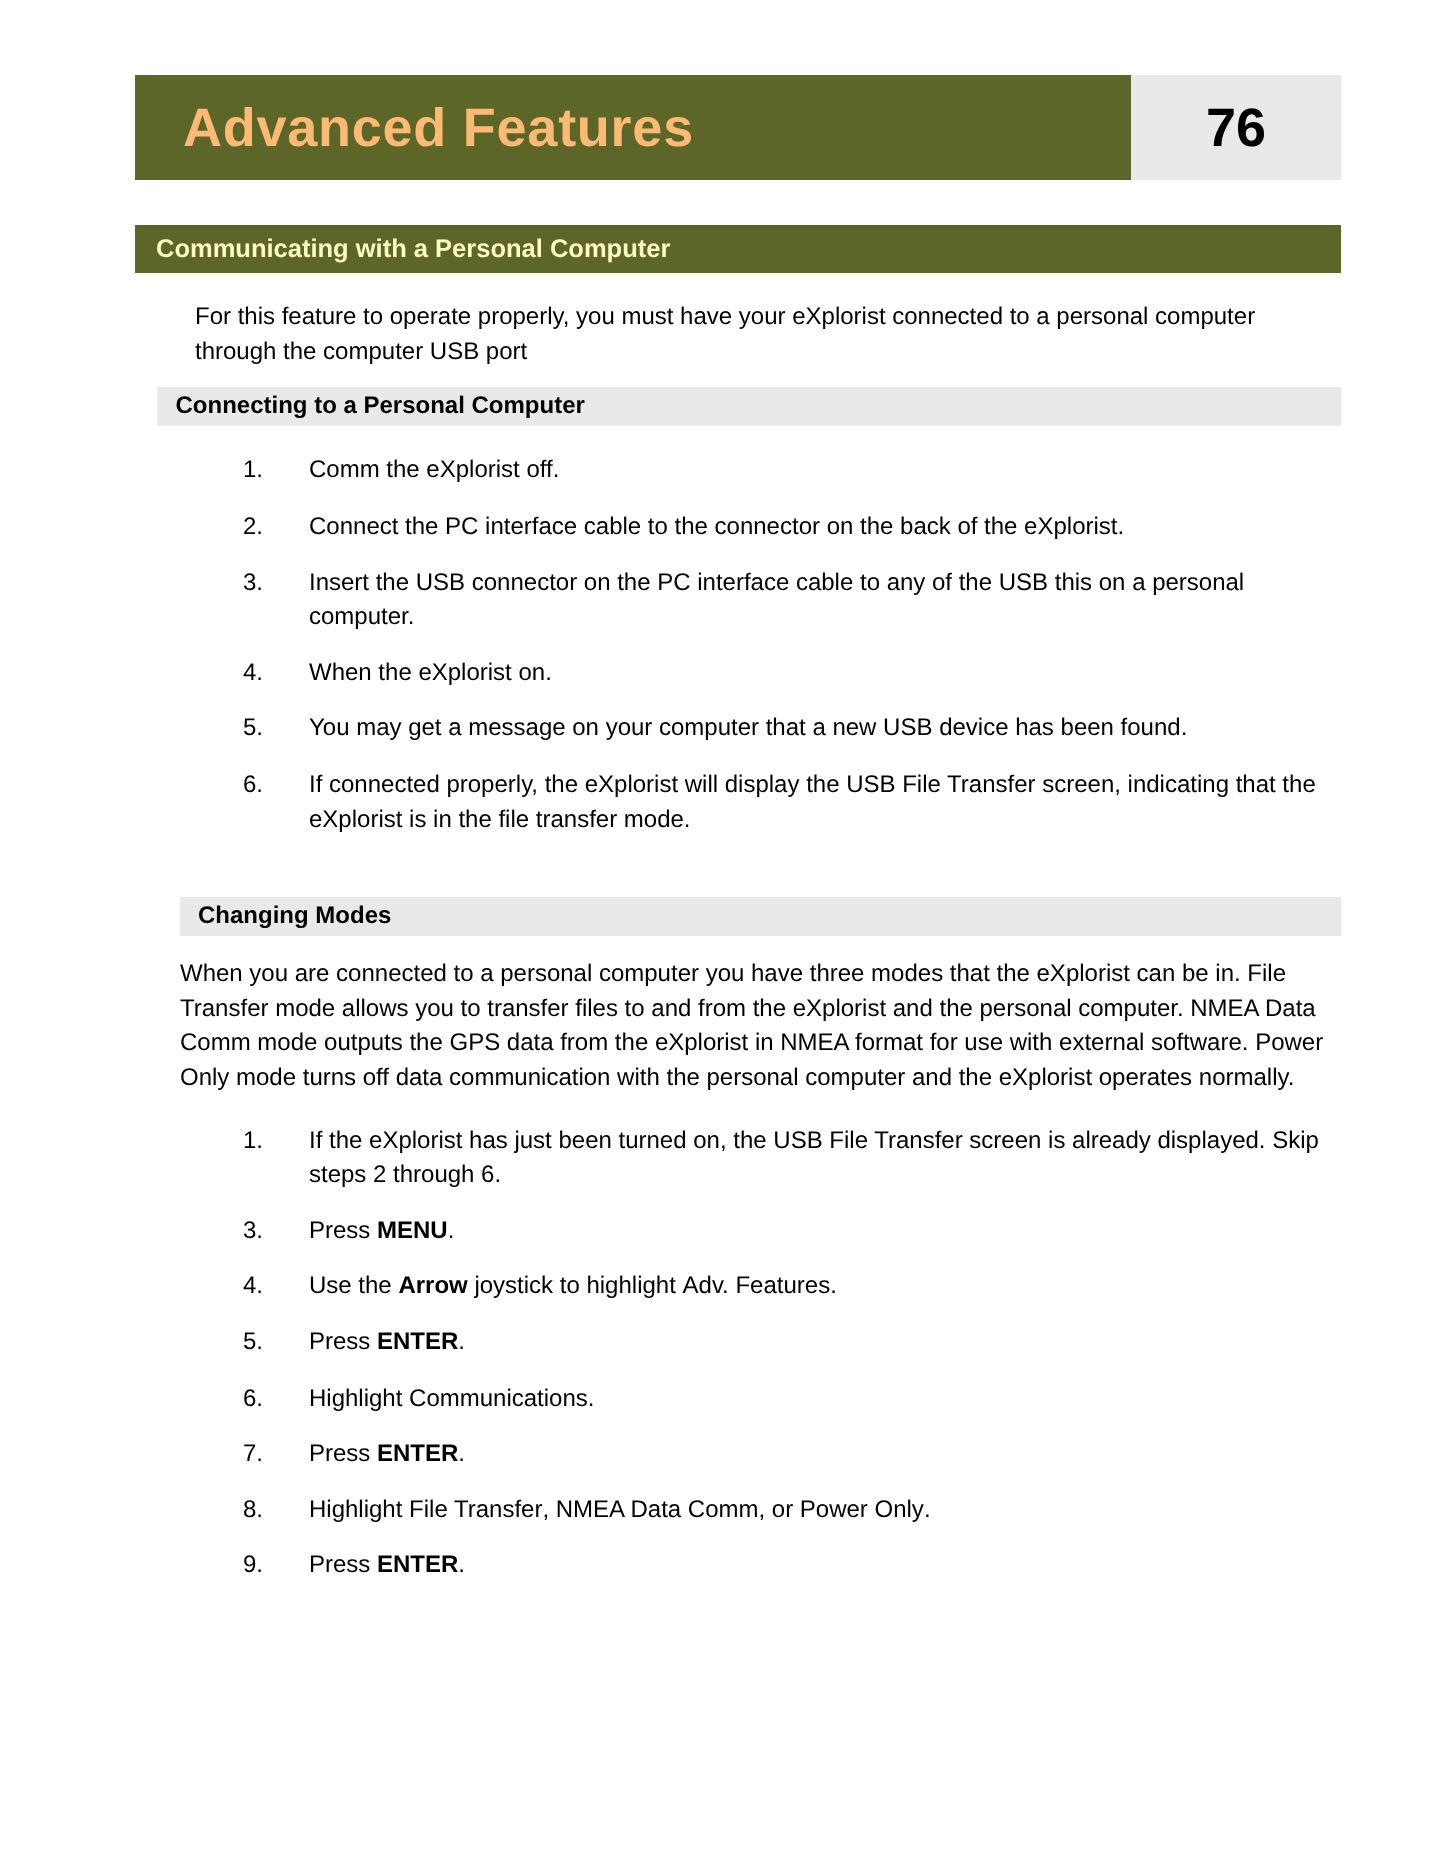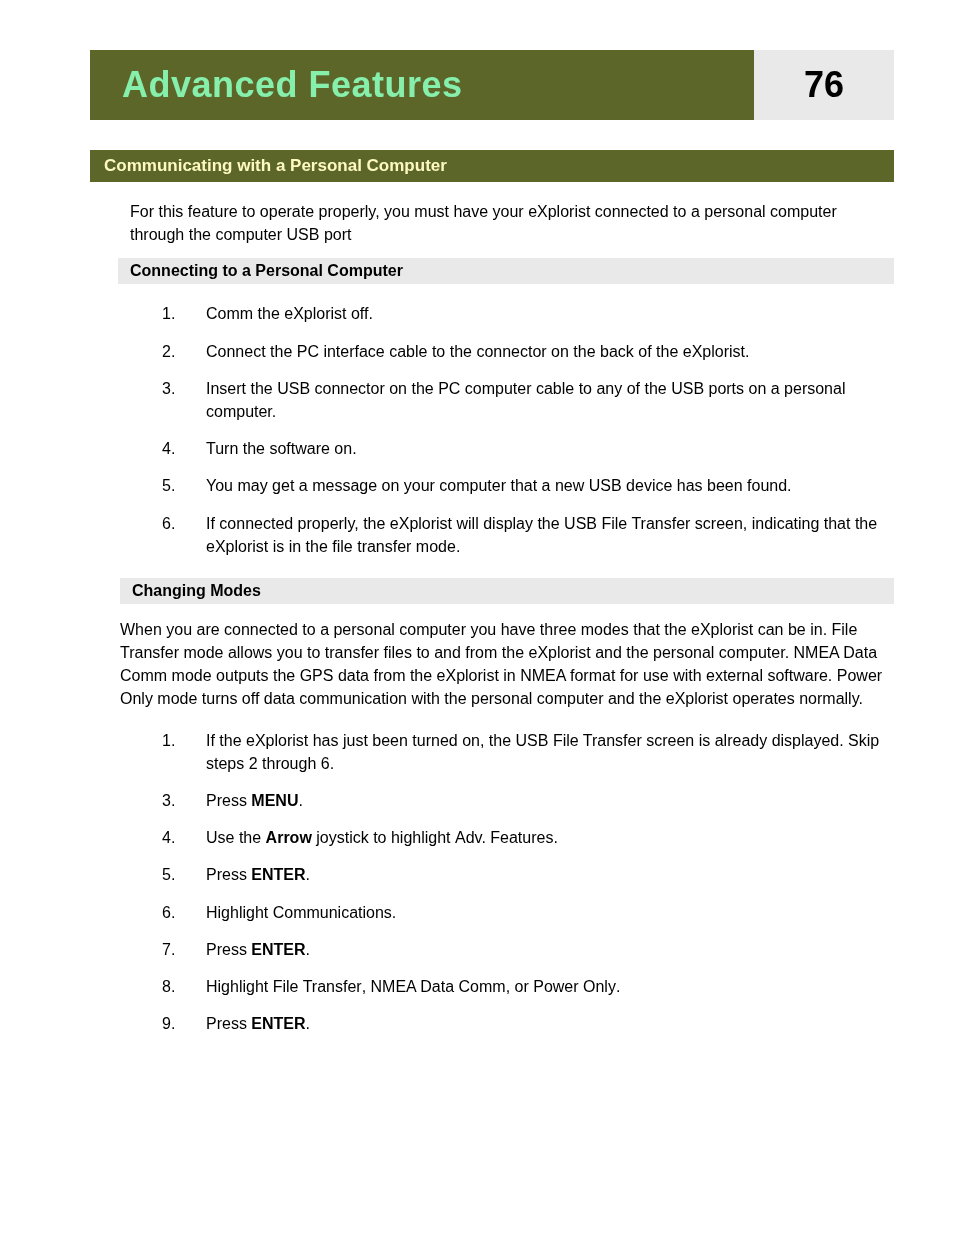--- a/index.html
+++ b/index.html
@@ -15,21 +15,21 @@
       padding: 50px 60px 60px 90px;
       font-size: 16px;
       color: #000;
     }
     .header-row {
       display: flex;
       margin-bottom: 30px;
     }
     .header-title {
       background: #5c6629;
-      color: #86efac;
+      color: #fdba74;
       font-size: 36px;
       font-weight: bold;
       padding: 14px 20px 14px 32px;
       flex: 1;
       letter-spacing: 0.5px;
       font-family: "Trebuchet MS", Arial, sans-serif;
     }
     .header-page {
       background: #e9e9e9;
       color: #000;
@@ -51,28 +51,28 @@
     }
     .intro {
       margin: 0 0 12px 40px;
       line-height: 1.45;
     }
     .sub-heading {
       background: #e9e9e9;
       font-weight: bold;
       font-size: 16px;
       padding: 4px 12px;
-      margin: 0 0 18px 28px;
+      margin: 0 0 18px 15px;
     }
     .sub-heading-2 {
       background: #e9e9e9;
       font-weight: bold;
       font-size: 16px;
       padding: 4px 12px;
-      margin: 20px 0 14px 30px;
+      margin: 40px 0 14px 30px;
     }
     ol.steps {
       list-style: none;
       margin: 0 0 0 72px;
       padding: 0;
     }
     ol.steps li {
       display: flex;
       margin-bottom: 14px;
       line-height: 1.45;
@@ -114,25 +114,25 @@
   <li>
       <span class="num">1.</span>
       <span class="txt">Comm the eXplorist off.</span>
     </li>
   <li>
       <span class="num">2.</span>
       <span class="txt">Connect the PC interface cable to the connector on the back of the eXplorist.</span>
     </li>
   <li>
       <span class="num">3.</span>
-      <span class="txt">Insert the USB connector on the PC computer cable to any of the USB ports on a personal computer.</span>
+      <span class="txt">Insert the USB connector on the PC interface cable to any of the USB this on a personal computer.</span>
     </li>
   <li>
       <span class="num">4.</span>
-      <span class="txt">Turn the software on.</span>
+      <span class="txt">When the eXplorist on.</span>
     </li>
   <li>
       <span class="num">5.</span>
       <span class="txt">You may get a message on your computer that a new USB device has been found.</span>
     </li>
   <li>
       <span class="num">6.</span>
       <span class="txt">If connected properly, the eXplorist will display the USB File Transfer screen, indicating that the eXplorist is in the file transfer mode.</span>
     </li>
 </ol>

